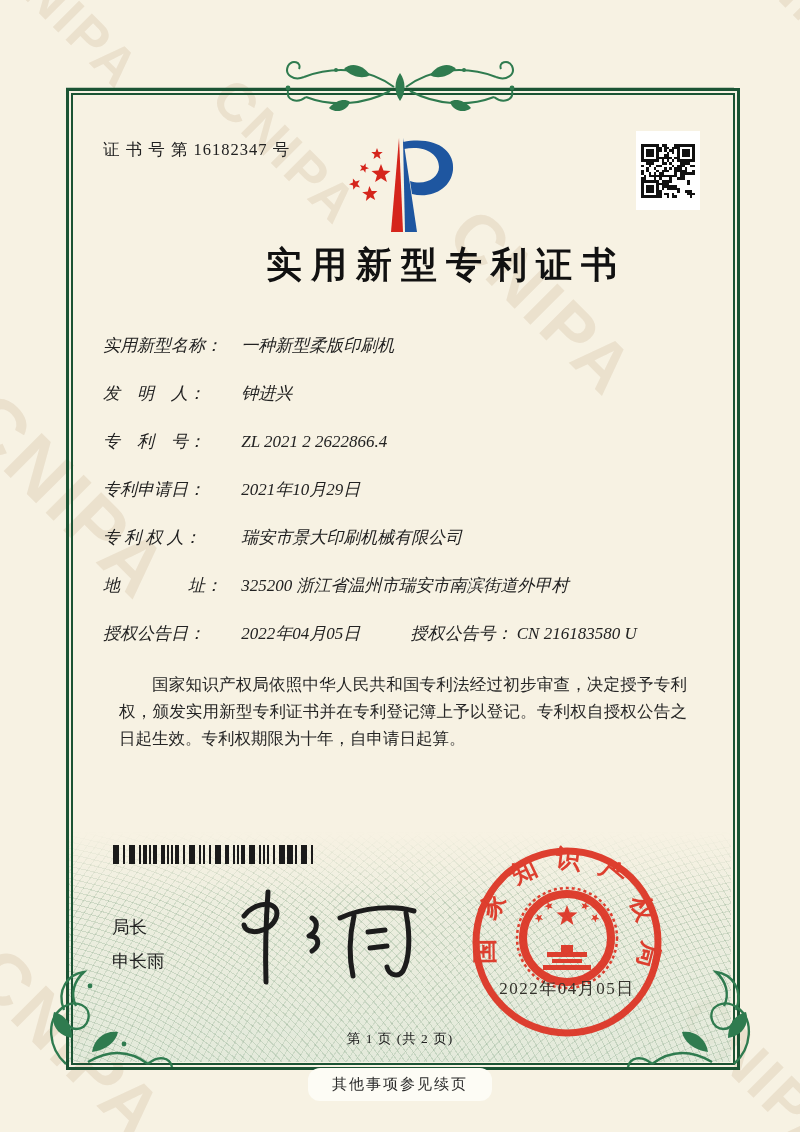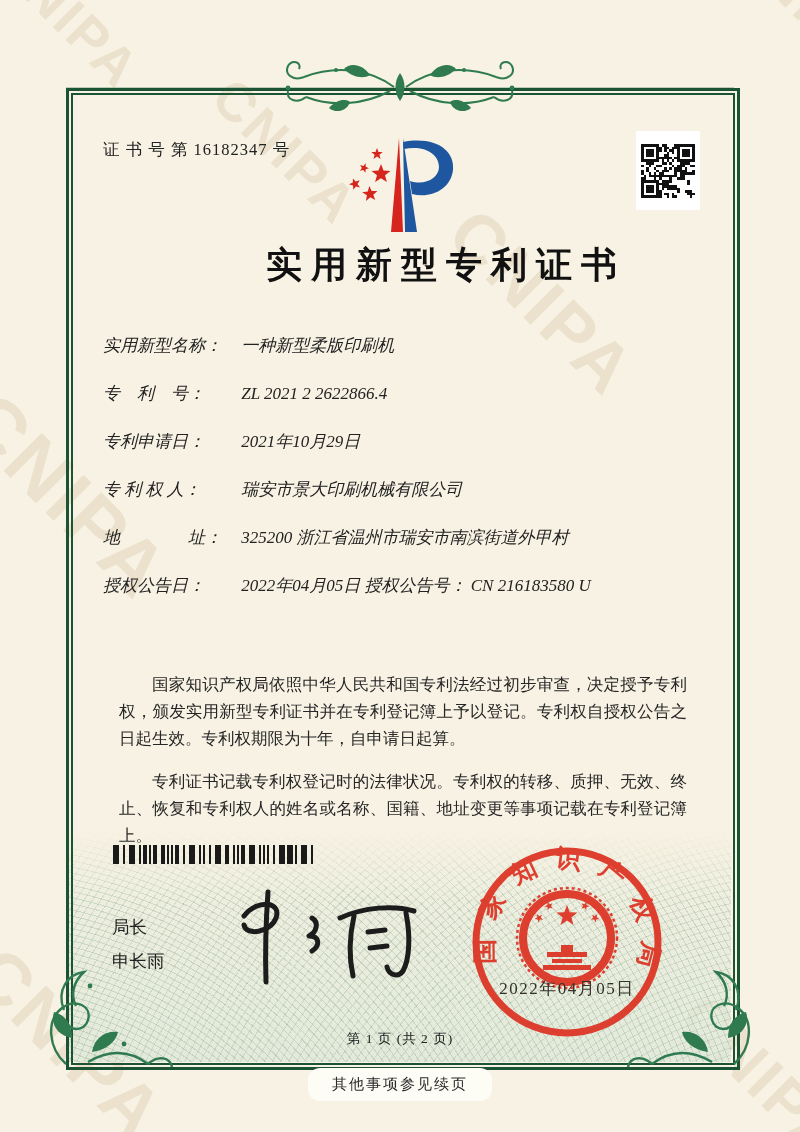--- a/index.html
+++ b/index.html
@@ -45,21 +45,21 @@
   .qr-box{position:absolute;left:636px;top:131px;width:64px;height:79px;background:#fff;z-index:4;
           display:flex;align-items:center;justify-content:center;}
   .qr-box svg{width:54px;height:54px;}
   .title{position:absolute;left:0;top:241px;width:800px;text-align:center;
          font-size:36px;font-weight:bold;letter-spacing:9px;z-index:4;color:#111;padding-left:46px;}
 
   
   .fields{position:absolute;left:103px;top:336px;z-index:4;font-size:17px;}
   .row{height:48px;line-height:20px;white-space:nowrap;font-style:italic;}
   .row .lbl{display:inline-block;width:134px;}
-  .grant2{}
+  .grant2{margin-left:46px;}
 
   
   .paras{position:absolute;left:103px;top:655px;width:600px;z-index:4;
          font-size:16.5px;line-height:27px;text-align:justify;color:#262626;}
   .paras p{margin:16px;text-indent:2em;}
 
   
   .barcode{position:absolute;left:113px;top:845px;width:206px;height:19px;z-index:4;}
   .officer{position:absolute;left:112px;top:910px;z-index:4;font-size:17.5px;line-height:34px;}
   .signature{position:absolute;left:208px;top:878px;width:232px;height:116px;z-index:5;}
@@ -298,20 +298,24 @@
   </div>
 
   <div class="title">实用新型专利证书</div>
 
   <div class="fields">
     <div class="row">
       <span class="lbl">实用新型名称：</span>
       <span class="val">一种新型柔版印刷机</span>
     </div>
     <div class="row">
+      <span class="lbl">发　明　人：</span>
+      <span class="val">钟进兴</span>
+    </div>
+    <div class="row">
       <span class="lbl">专　利　号：</span>
       <span class="val">ZL 2021 2 2622866.4</span>
     </div>
     <div class="row">
       <span class="lbl">专利申请日：</span>
       <span class="val">2021年10月29日</span>
     </div>
     <div class="row">
       <span class="lbl">专 利 权 人：</span>
       <span class="val">瑞安市景大印刷机械有限公司</span>
@@ -323,21 +327,20 @@
     <div class="row">
       <span class="lbl">授权公告日：</span>
       <span class="val">2022年04月05日</span>
       <span class="grant2">授权公告号：</span>
       <span class="val">CN 216183580 U</span>
     </div>
   </div>
 
   <div class="paras">
     <p>国家知识产权局依照中华人民共和国专利法经过初步审查，决定授予专利权，颁发实用新型专利证书并在专利登记簿上予以登记。专利权自授权公告之日起生效。专利权期限为十年，自申请日起算。</p>
-    <p>专利证书记载专利权登记时的法律状况。专利权的转移、质押、无效、终止、恢复和专利权人的姓名或名称、国籍、地址变更等事项记载在专利登记簿上。</p>
   </div>
 
   <svg class="barcode" id="barcode" viewBox="0 0 103 10" preserveAspectRatio="none">
       <rect x="0" y="0" width="3" height="10" fill="#1a1a1a"></rect>
       <rect x="5" y="0" width="1" height="10" fill="#1a1a1a"></rect>
       <rect x="8" y="0" width="3" height="10" fill="#1a1a1a"></rect>
       <rect x="13" y="0" width="1" height="10" fill="#1a1a1a"></rect>
       <rect x="15" y="0" width="2" height="10" fill="#1a1a1a"></rect>
       <rect x="18" y="0" width="1" height="10" fill="#1a1a1a"></rect>
       <rect x="20" y="0" width="2" height="10" fill="#1a1a1a"></rect>

